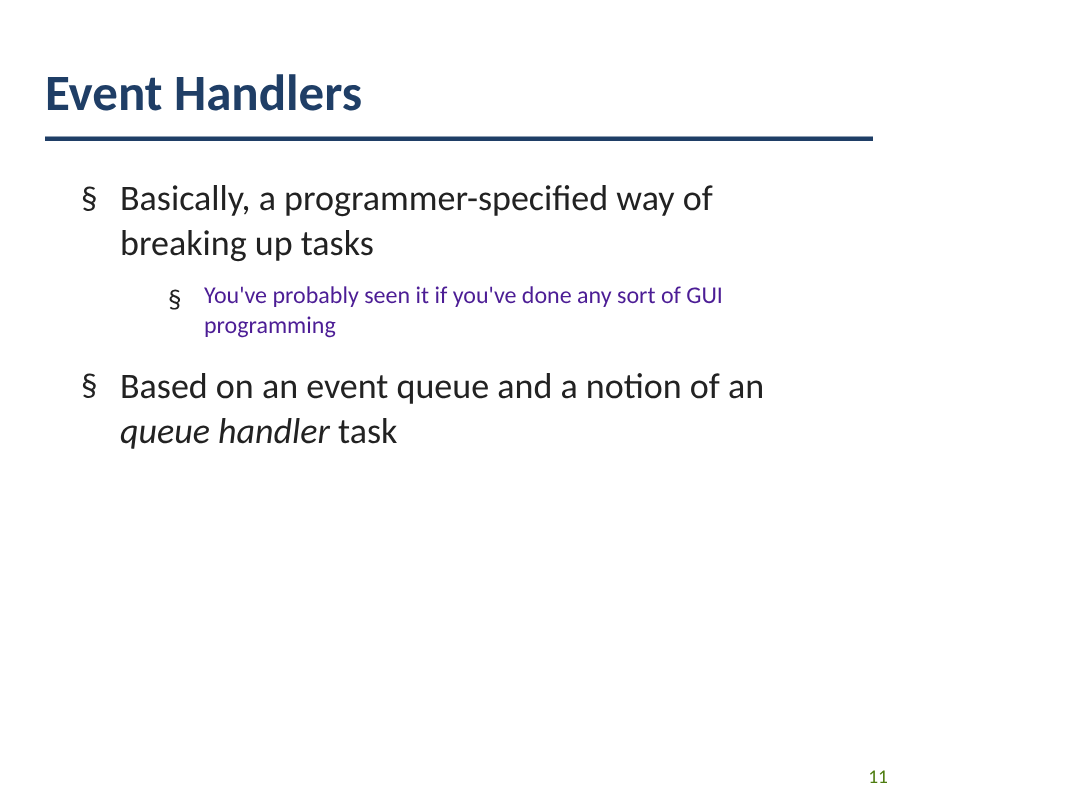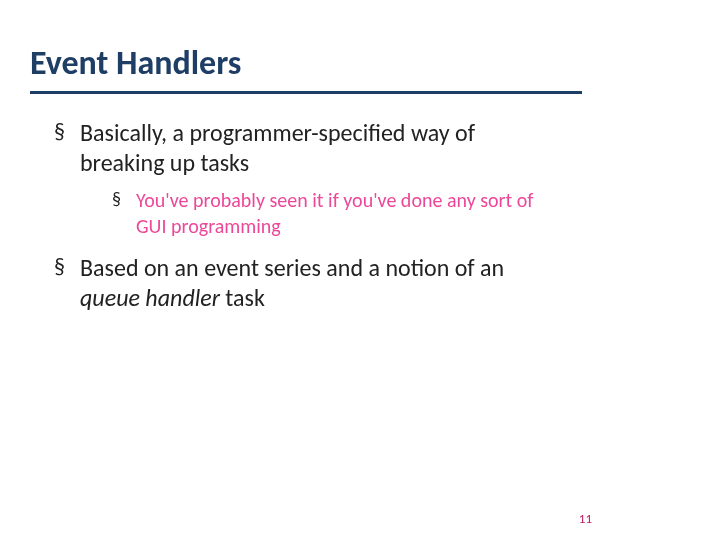--- a/index.html
+++ b/index.html
@@ -53,61 +53,61 @@
     color: #222;
   }
   ul.sub {
     list-style: none;
     margin: 10px 0 14px 0;
     padding: 0 0 0 30px;
   }
   ul.sub > li {
     position: relative;
     padding-left: 26px;
-    font-size: 20px;
+    font-size: 16px;
     line-height: 1.28;
-    color: #ec4899;
+    color: #4c1d95;
     margin-bottom: 6px;
   }
   ul.sub > li::before {
     content: "§";
     position: absolute;
     left: 2px;
     top: 0;
     font-size: 18px;
     color: #222;
   }
   em.term {
     font-style: italic;
   }
   .page-number {
     position: absolute;
     right: 20px;
     bottom: 14px;
     font-size: 13px;
-    color: #be185d;
+    color: #4d7c0f;
   }
 </style>
 </head>
 <body>
 
 <div class="slide">
 
   <h1 class="title">Event Handlers</h1>
   <hr class="rule">
 
   <ul class="top">
 
     <li>
       <span>Basically, a programmer-specified way of breaking up tasks</span>
       <ul class="sub">
         <li>You've probably seen it if you've done any sort of GUI programming</li>
       </ul>
     </li>
 
     <li>
-      <span>Based on an event series and a notion of an </span><em class="term">queue handler</em><span> task</span>
+      <span>Based on an event queue and a notion of an </span><em class="term">queue handler</em><span> task</span>
     </li>
 
   </ul>
 
   <div class="page-number">11</div>
 </div>
 
 </body></html>

